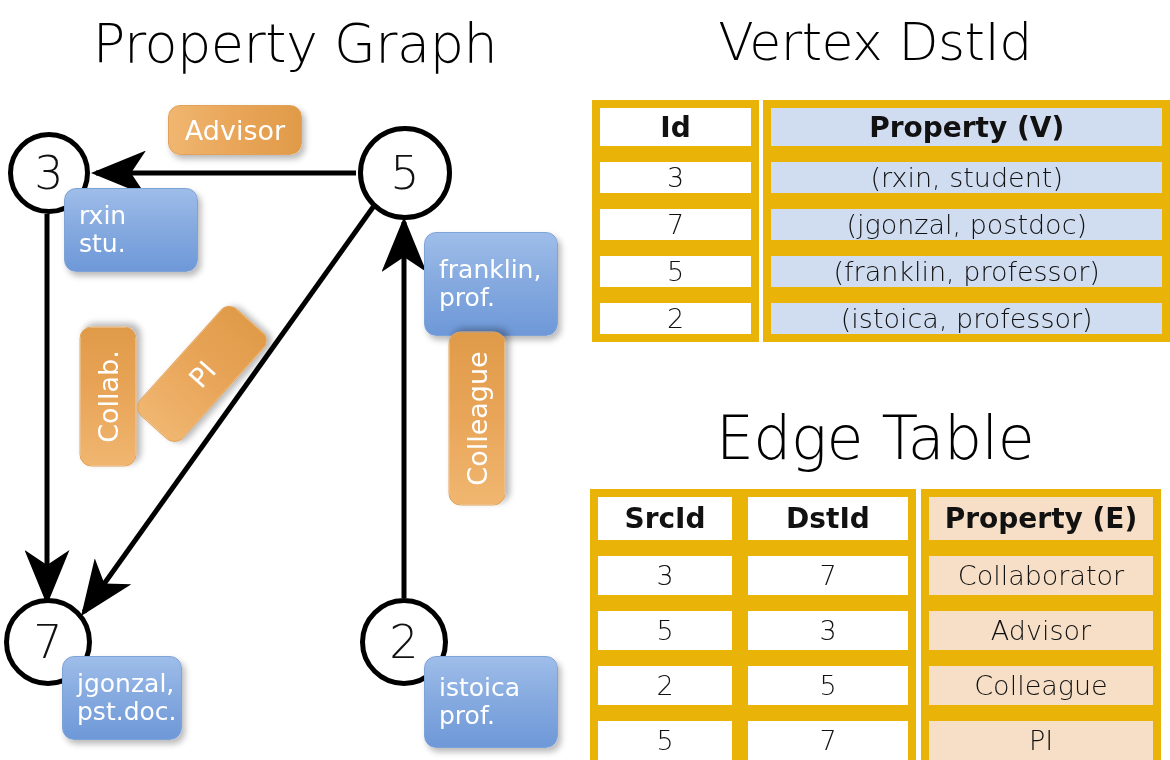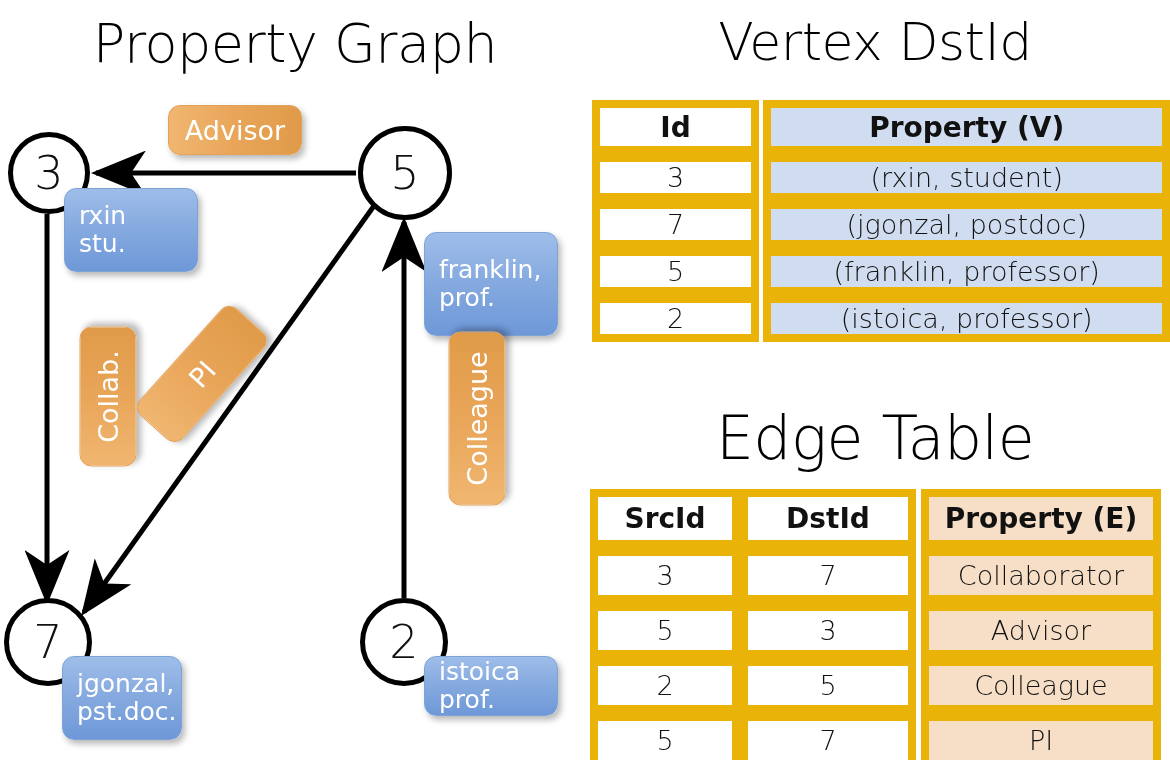--- a/index.html
+++ b/index.html
@@ -99,21 +99,21 @@
     background: linear-gradient(to right, #f0b670 0%, #e8a457 55%, #e09b49 100%);
     border: 1px solid #e2a258;
     font-size: 27px;
     align-items: center;
     justify-content: center;
   }
 
   #chip-rxin      { left: 64px;  top: 188px; width: 134px; height: 84px; }
   #chip-franklin  { left: 424px; top: 188px; width: 134px; height: 104px; margin-top: 44px; }
   #chip-jgonzal   { left: 62px;  top: 656px; width: 120px; height: 84px; }
-  #chip-istoica   { left: 424px; top: 656px; width: 134px; height: 60px; }
+  #chip-istoica   { left: 424px; top: 656px; width: 134px; height: 92px; }
 
   #chip-advisor {
     left: 168px; top: 105px; width: 134px; height: 50px;
   }
   #chip-collab {
     left: 38px; top: 368px; width: 140px; height: 57px;
     transform: rotate(-90deg);
   }
   #chip-pi {
     left: 130px; top: 345px; width: 144px; height: 58px;

